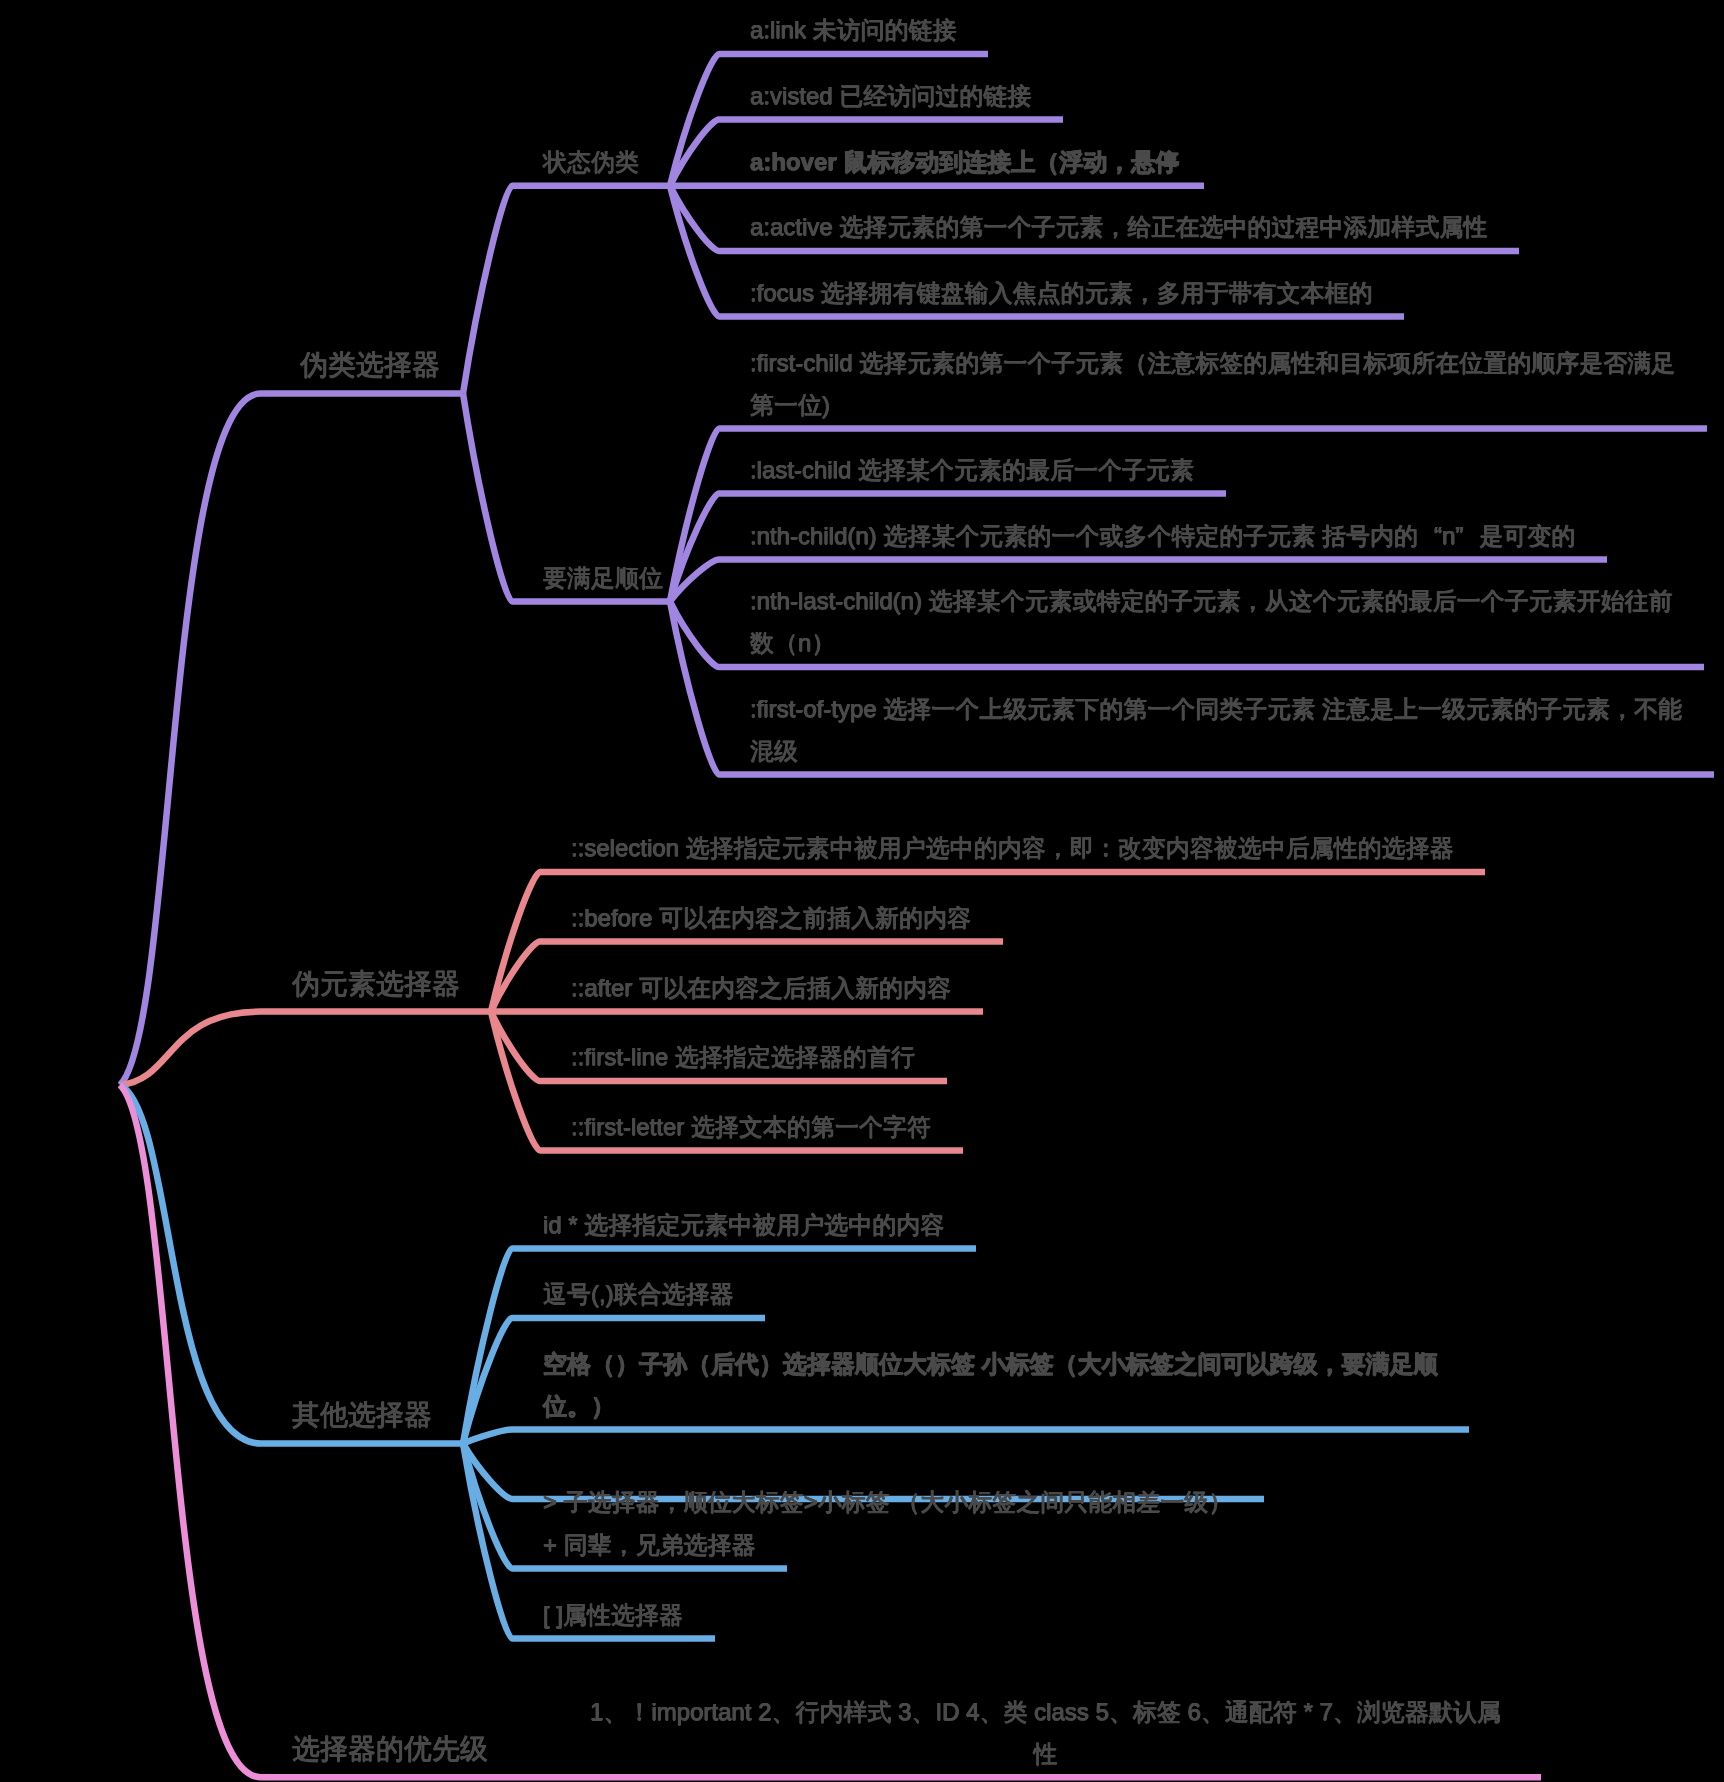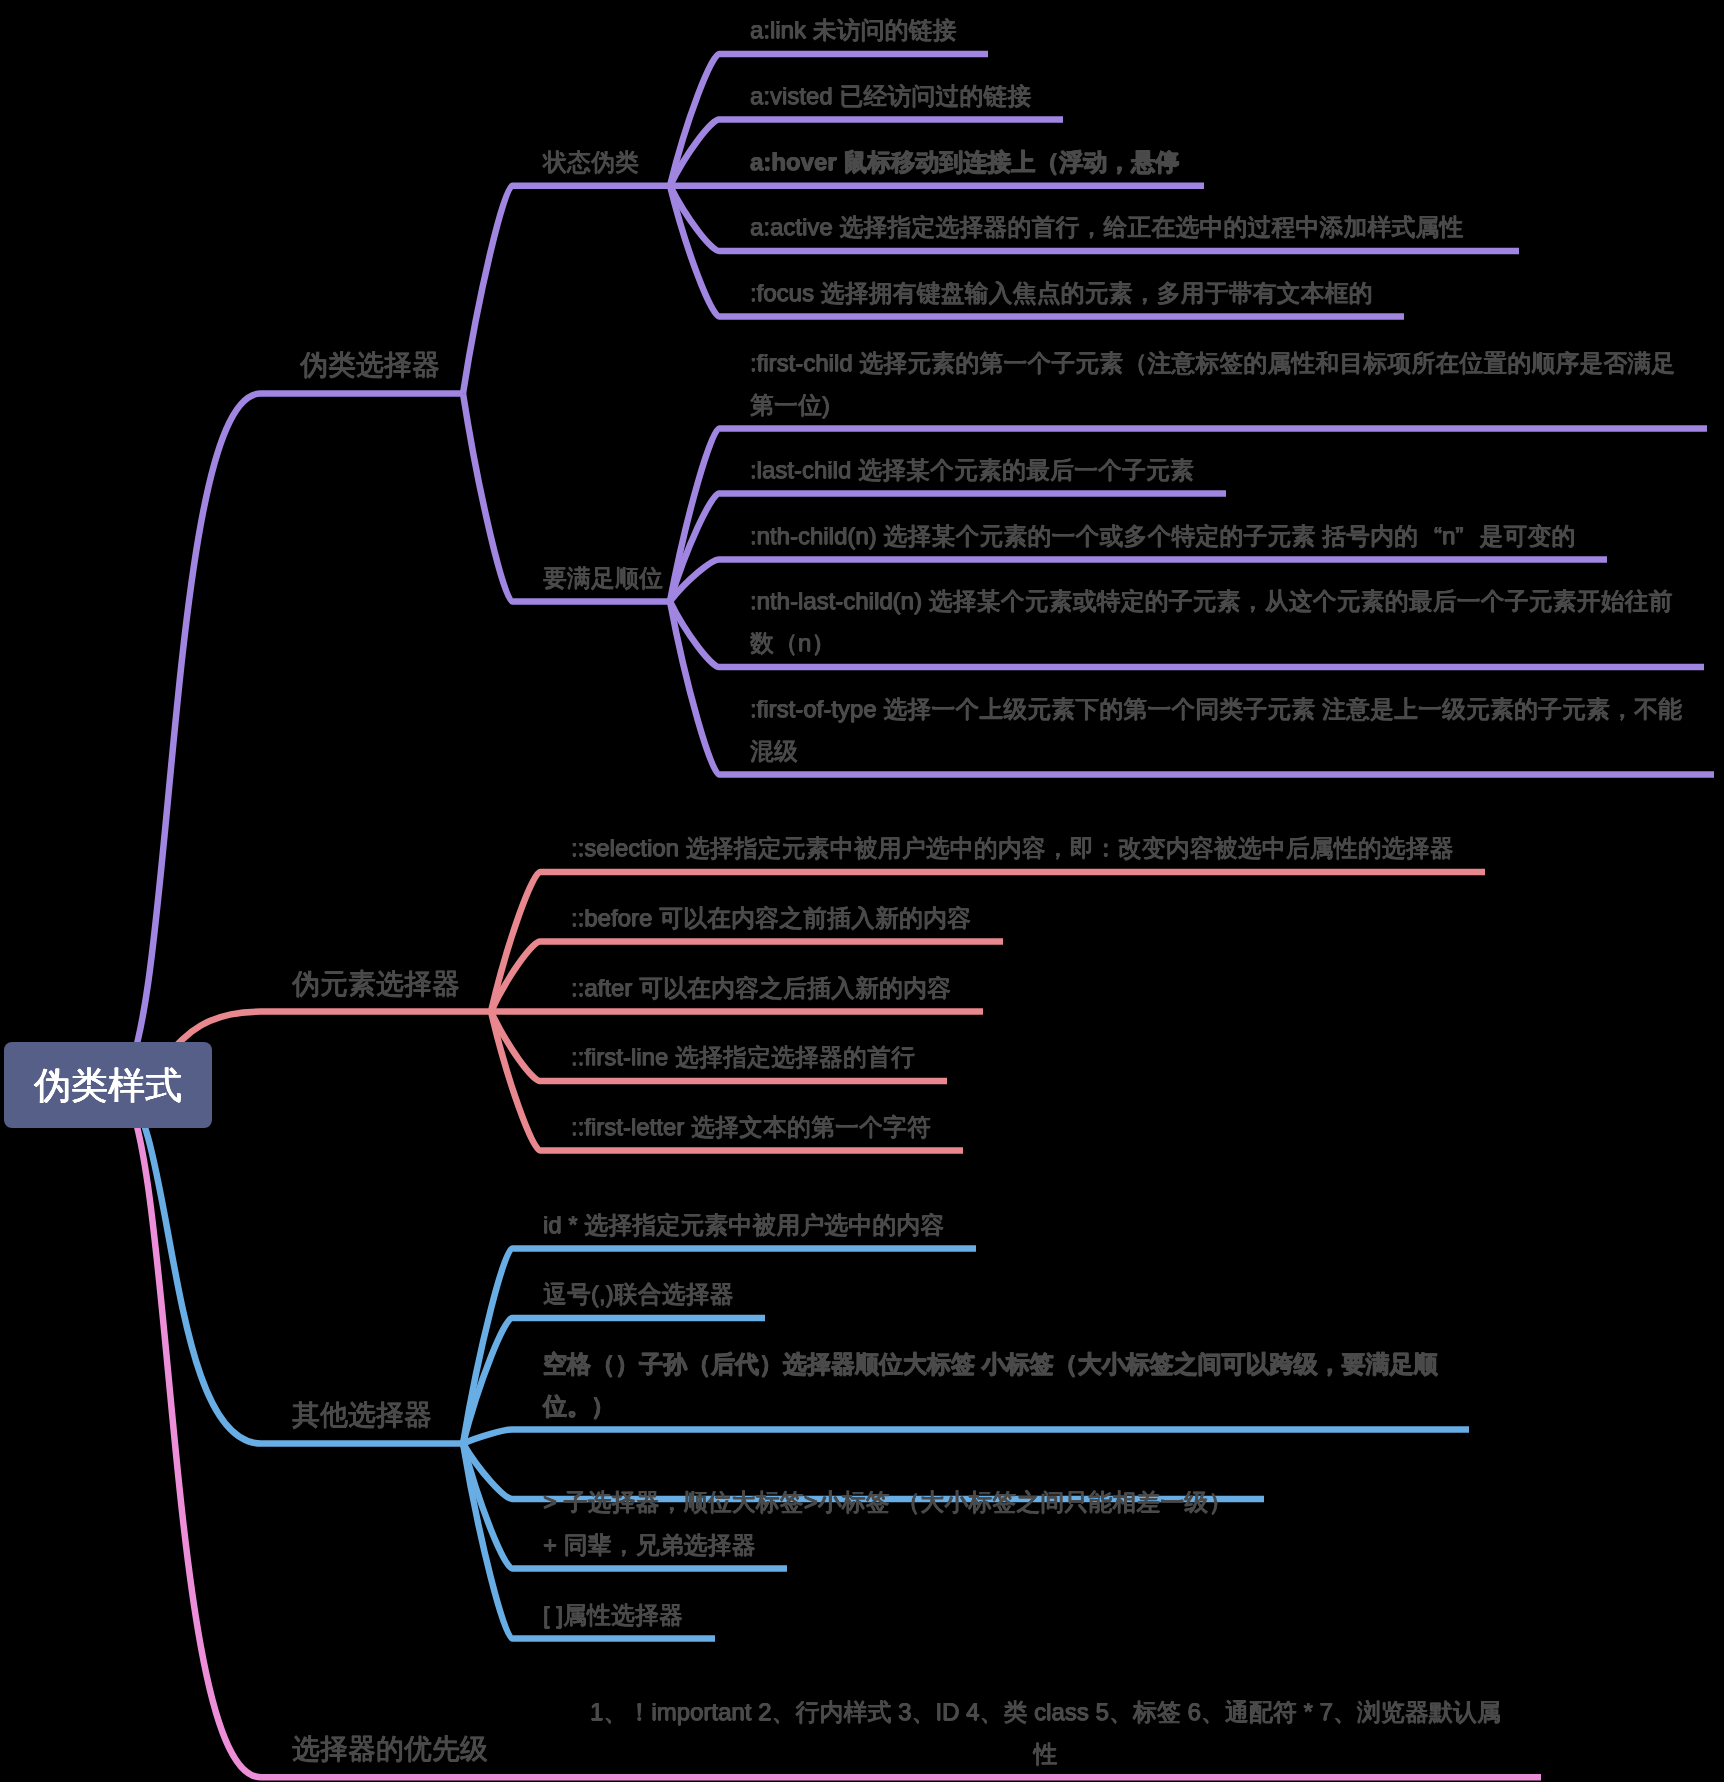--- a/index.html
+++ b/index.html
@@ -75,30 +75,27 @@
       <path d="M 463 1443.5 C 479.17 1471.2, 504.65 1498.9, 512 1498.9" fill="none" stroke="#68AEE5" stroke-width="6.5" stroke-linecap="butt"></path>
       <path d="M 512 1568.4 H 787" fill="none" stroke="#68AEE5" stroke-width="6.5" stroke-linecap="butt"></path>
       <path d="M 463 1443.5 C 479.17 1505.95, 504.65 1568.4, 512 1568.4" fill="none" stroke="#68AEE5" stroke-width="6.5" stroke-linecap="butt"></path>
       <path d="M 512 1638.5 H 715" fill="none" stroke="#68AEE5" stroke-width="6.5" stroke-linecap="butt"></path>
       <path d="M 463 1443.5 C 479.17 1541, 504.65 1638.5, 512 1638.5" fill="none" stroke="#68AEE5" stroke-width="6.5" stroke-linecap="butt"></path>
       <path d="M 261 1777.3 H 519" fill="none" stroke="#EC8FD8" stroke-width="6.5" stroke-linecap="butt"></path>
       <path d="M 120 1085 C 174.99 1138.3071, 166.53 1777.3, 261 1777.3" fill="none" stroke="#EC8FD8" stroke-width="6.5" stroke-linecap="butt"></path>
       <path d="M 568 1777.3 H 1541" fill="none" stroke="#EC8FD8" stroke-width="6.5" stroke-linecap="butt"></path>
       <path d="M 519 1777.3 H 568" fill="none" stroke="#EC8FD8" stroke-width="6.5" stroke-linecap="butt"></path>
     </svg>
-  <div id="rootbox" style="left: 4px; top: 1042px; width: 208px; height: 86px;">
-    <span>伪类样式</span>
-  </div>
   <div id="nodes">
       <div class="node lvl1" style="left: 292px; width: 933px; top: 342.346px; margin-left: 8px;">伪类选择器</div>
       <div class="node lvl2" style="left: 543px; width: 933px; top: 141.068px;">状态伪类</div>
       <div class="node " style="left: 750px; width: 933px; top: 9.268px;">a:link 未访问的链接</div>
       <div class="node " style="left: 750px; width: 933px; top: 74.768px;">a:visted 已经访问过的链接</div>
       <div class="node " style="left: 750px; width: 933px; top: 141.068px; font-weight: bold;">a:hover 鼠标移动到连接上（浮动，悬停</div>
-      <div class="node " style="left: 750px; width: 933px; top: 206.268px;">a:active 选择指定选择器的首行，给正在选中的过程中添加样式属性</div>
+      <div class="node " style="left: 750px; width: 933px; top: 206.268px;">a:active 选择元素的第一个子元素，给正在选中的过程中添加样式属性</div>
       <div class="node " style="left: 750px; width: 933px; top: 271.768px;">:focus 选择拥有键盘输入焦点的元素，多用于带有文本框的</div>
       <div class="node lvl2" style="left: 543px; width: 933px; top: 556.668px;">要满足顺位</div>
       <div class="node " style="left: 750px; width: 933px; top: 341.868px;">:first-child 选择元素的第一个子元素（注意标签的属性和目标项所在位置的顺序是否满足第一位)</div>
       <div class="node " style="left: 750px; width: 933px; top: 448.768px;">:last-child 选择某个元素的最后一个子元素</div>
       <div class="node " style="left: 750px; width: 933px; top: 514.668px;">:nth-child(n) 选择某个元素的一个或多个特定的子元素 括号内的<span class="fw fwl">“</span>n<span class="fw fwr">”</span>是可变的</div>
       <div class="node " style="left: 750px; width: 933px; top: 580.268px;">:nth-last-child(n) 选择某个元素或特定的子元素，从这个元素的最后一个子元素开始往前数（n）</div>
       <div class="node " style="left: 750px; width: 933px; top: 687.768px;">:first-of-type 选择一个上级元素下的第一个同类子元素 注意是上一级元素的子元素，不能混级</div>
       <div class="node lvl1" style="left: 292px; width: 933px; top: 960.546px;">伪元素选择器</div>
       <div class="node " style="left: 571px; width: 933px; top: 827.268px;">::selection 选择指定元素中被用户选中的内容，即：改变内容被选中后属性的选择器</div>
       <div class="node " style="left: 571px; width: 933px; top: 896.768px;">::before 可以在内容之前插入新的内容</div>

